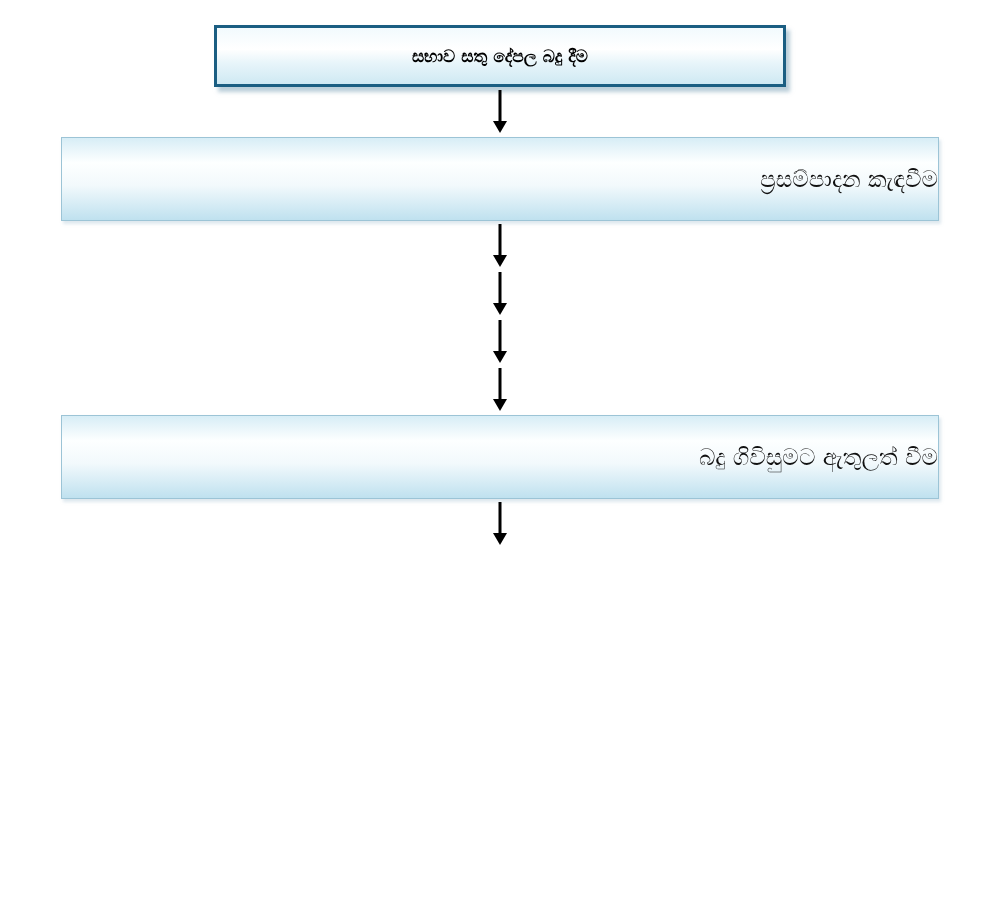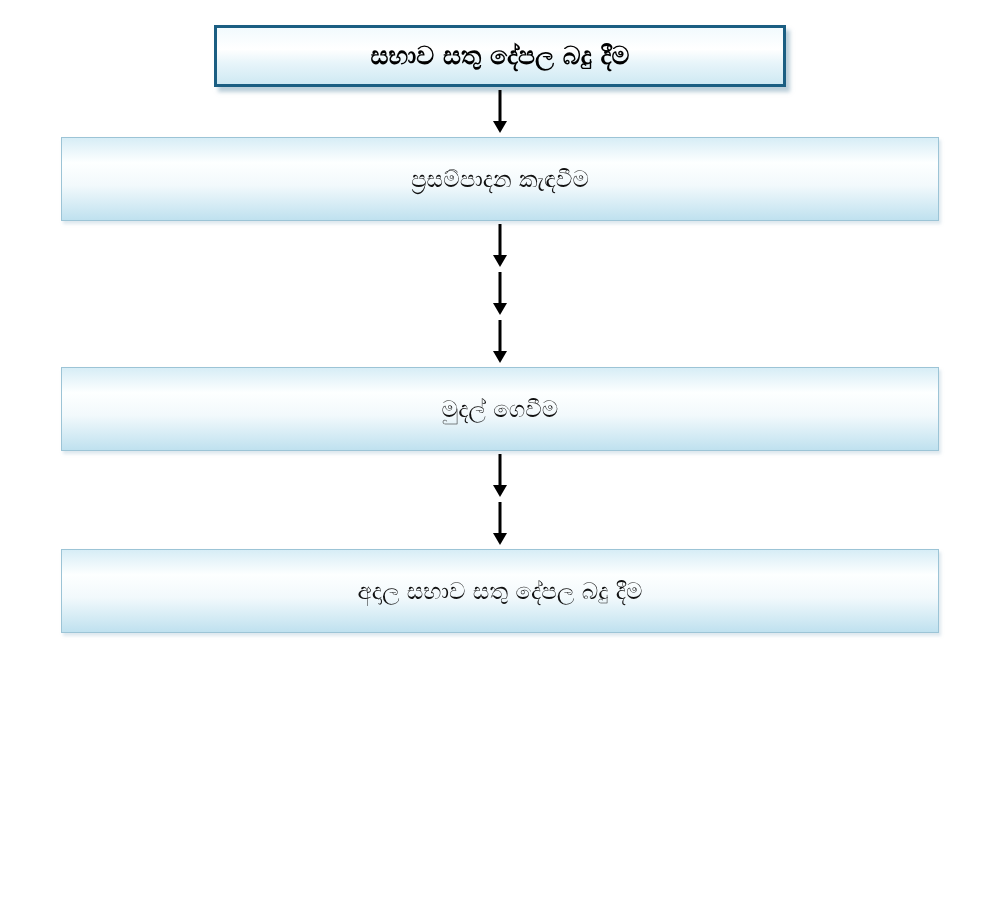--- a/index.html
+++ b/index.html
@@ -16,35 +16,35 @@
   .title-box {
     width: 572px;
     height: 62px;
     margin: 0 auto;
     border: 3px solid var(--title-border, #1b5e82);
     background: linear-gradient(180deg, #f2fafd 0%, #ffffff 38%, #e8f5fa 62%, #cfe9f3 100%);
     box-shadow: 4px 5px 4px rgba(130, 165, 185, 0.55);
     display: flex;
     align-items: center;
     justify-content: center;
-    font-size: 25px;
+    font-size: 17px;
     font-weight: bold;
     color: #000000;
     text-align: center;
   }
   .step-box {
     width: 878px;
     height: 84px;
     margin: 0 auto;
     border: 1px solid var(--box-border, #9cc4d6);
     background: linear-gradient(180deg, #d7edf6 0%, #fdffff 30%, #f2f9fc 58%, #bfe1ef 100%);
     box-shadow: 2px 3px 3px rgba(160, 190, 205, 0.35);
     display: flex;
     align-items: center;
-    justify-content: center;
+    justify-content: flex-end;
     font-size: 23px;
     color: #111111;
     text-align: center;
   }
   .arrow {
     width: 46px;
     height: 46px;
     margin: 2px auto;
     position: relative;
   }
@@ -97,32 +97,29 @@
     <div class="shaft"></div>
     <div class="head"></div>
   </div>
 
 
   <div class="arrow">
     <div class="shaft"></div>
     <div class="head"></div>
   </div>
 
+
+  <div class="arrow">
+    <div class="shaft"></div>
+    <div class="head"></div>
+  </div>
+
   <div class="step-box">
-    <span>මුදල් ගෙවීම</span>
+    <span>බදු ගිවිසුමට ඇතුලත් වීම</span>
   </div>
 
   <div class="arrow">
     <div class="shaft"></div>
     <div class="head"></div>
   </div>
 
 
-  <div class="arrow">
-    <div class="shaft"></div>
-    <div class="head"></div>
-  </div>
-
-  <div class="step-box">
-    <span>අදාල සභාව සතු දේපල බදු දීම</span>
-  </div>
-
 </div>
 
 </body></html>

